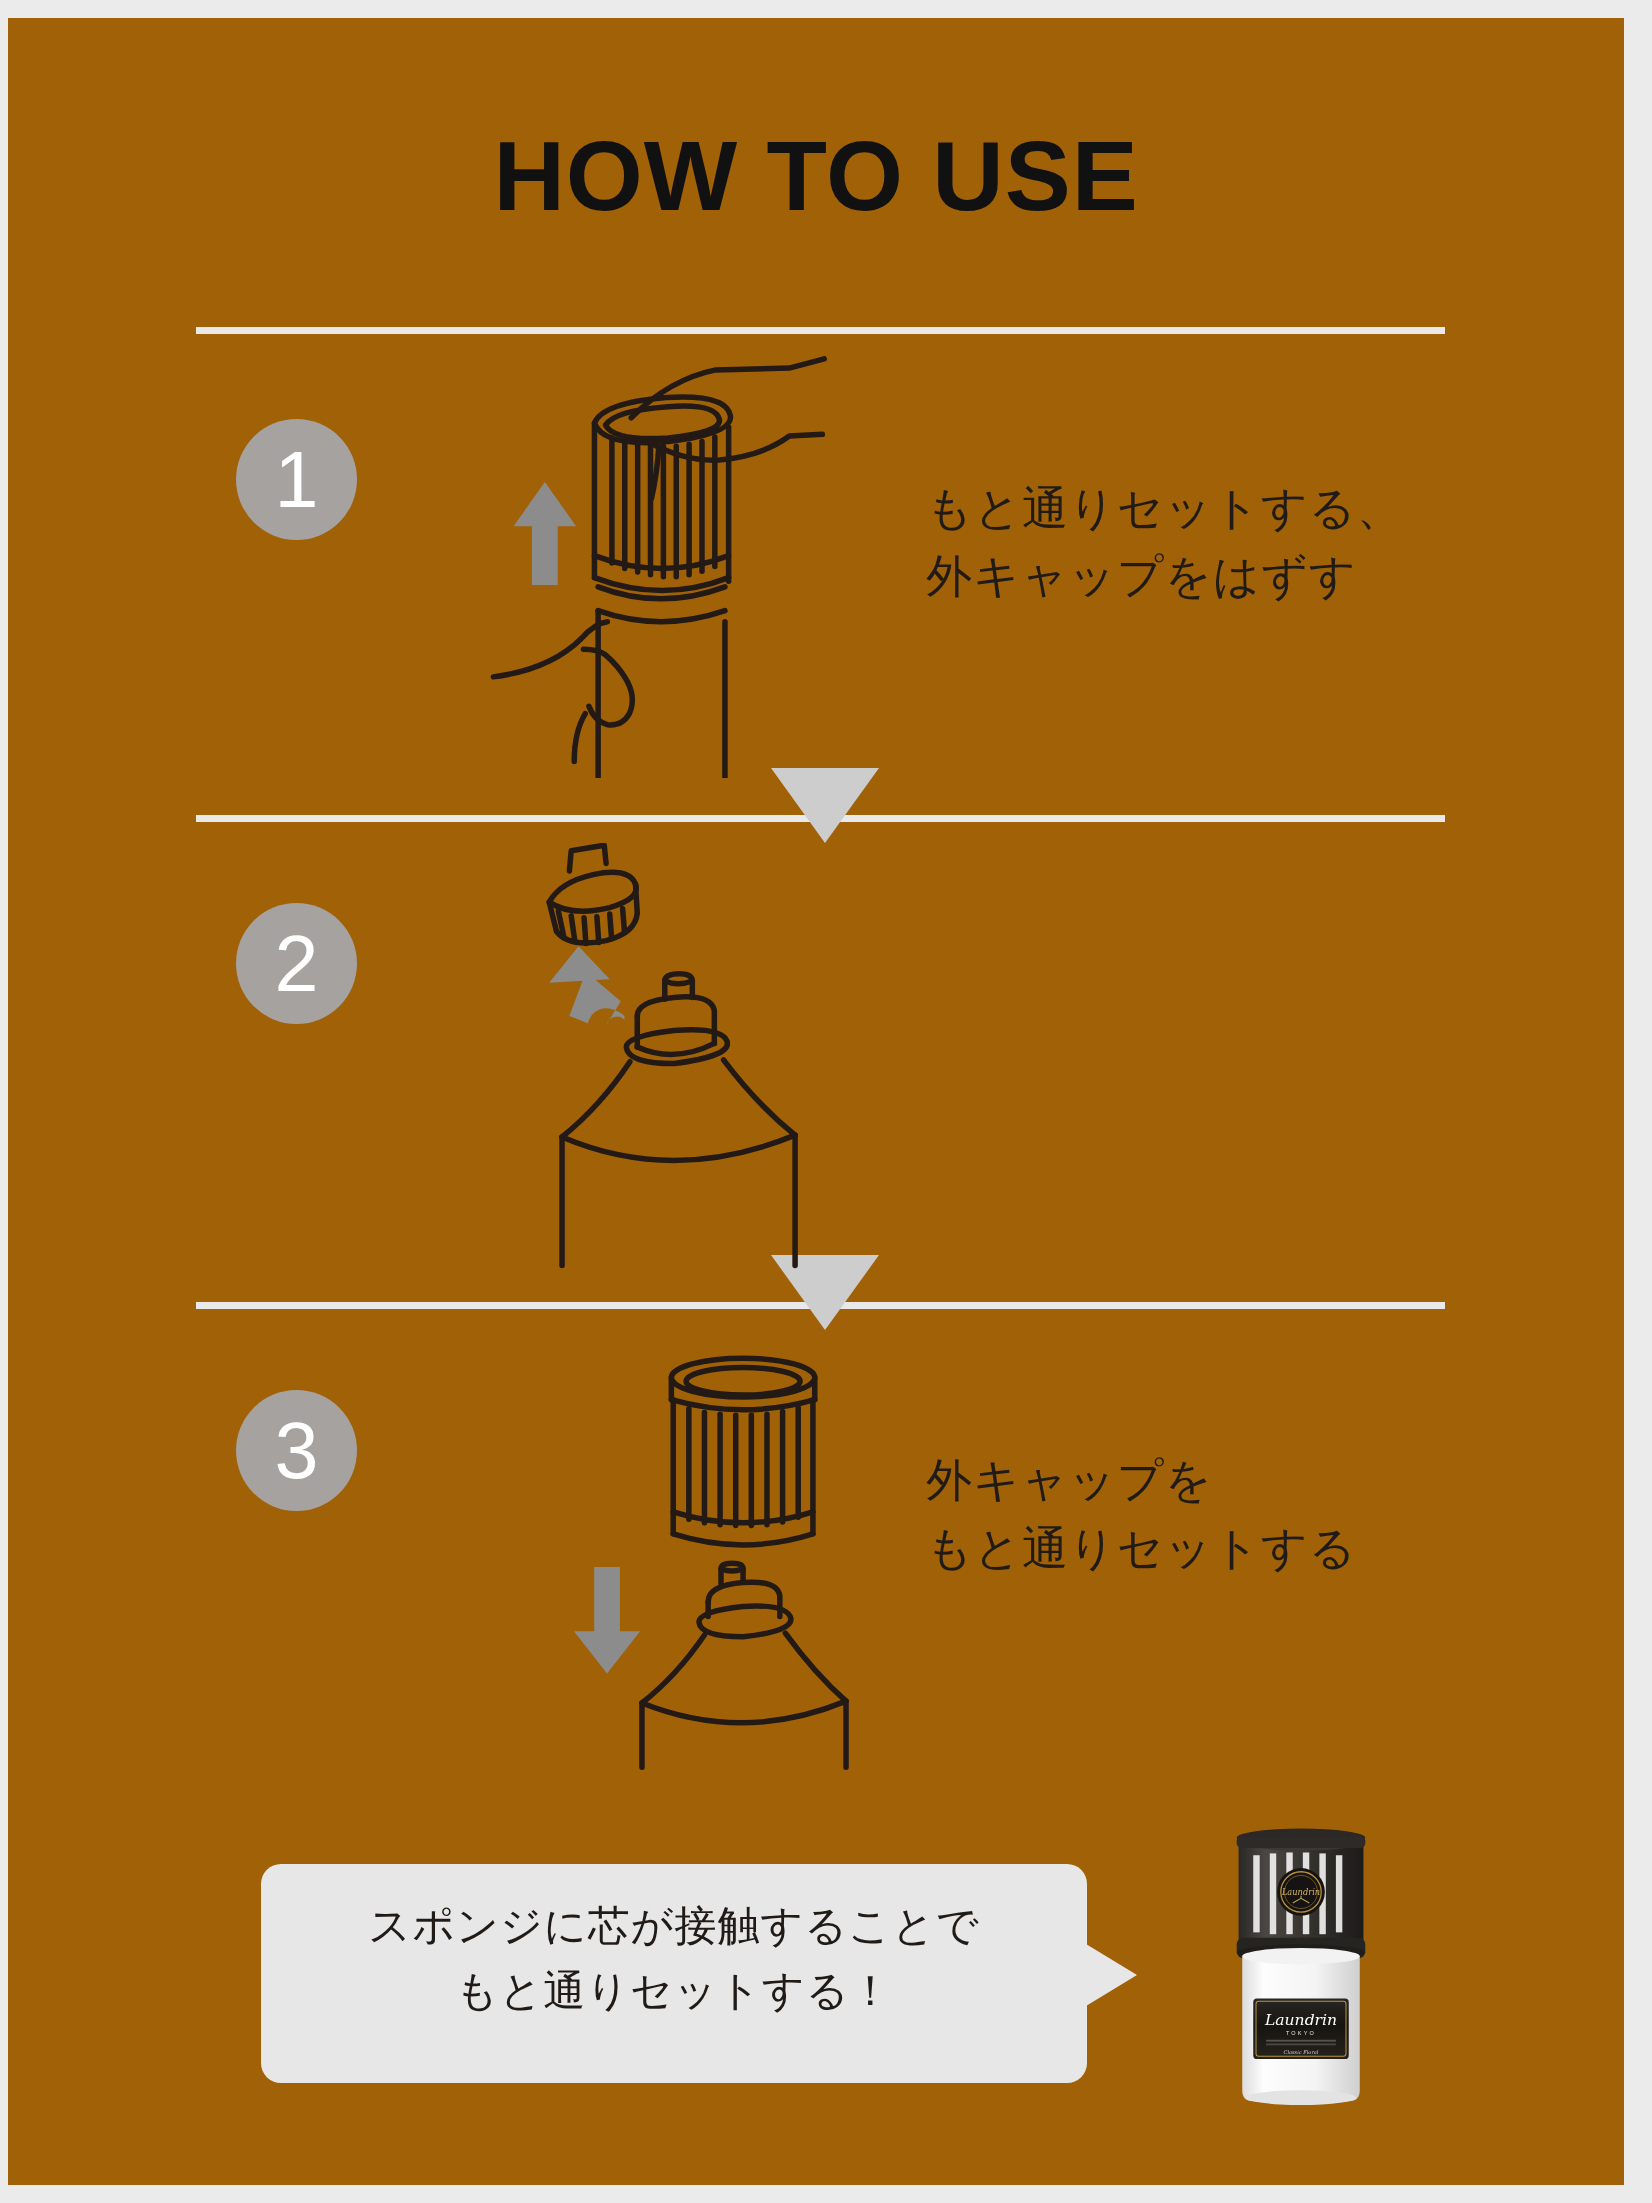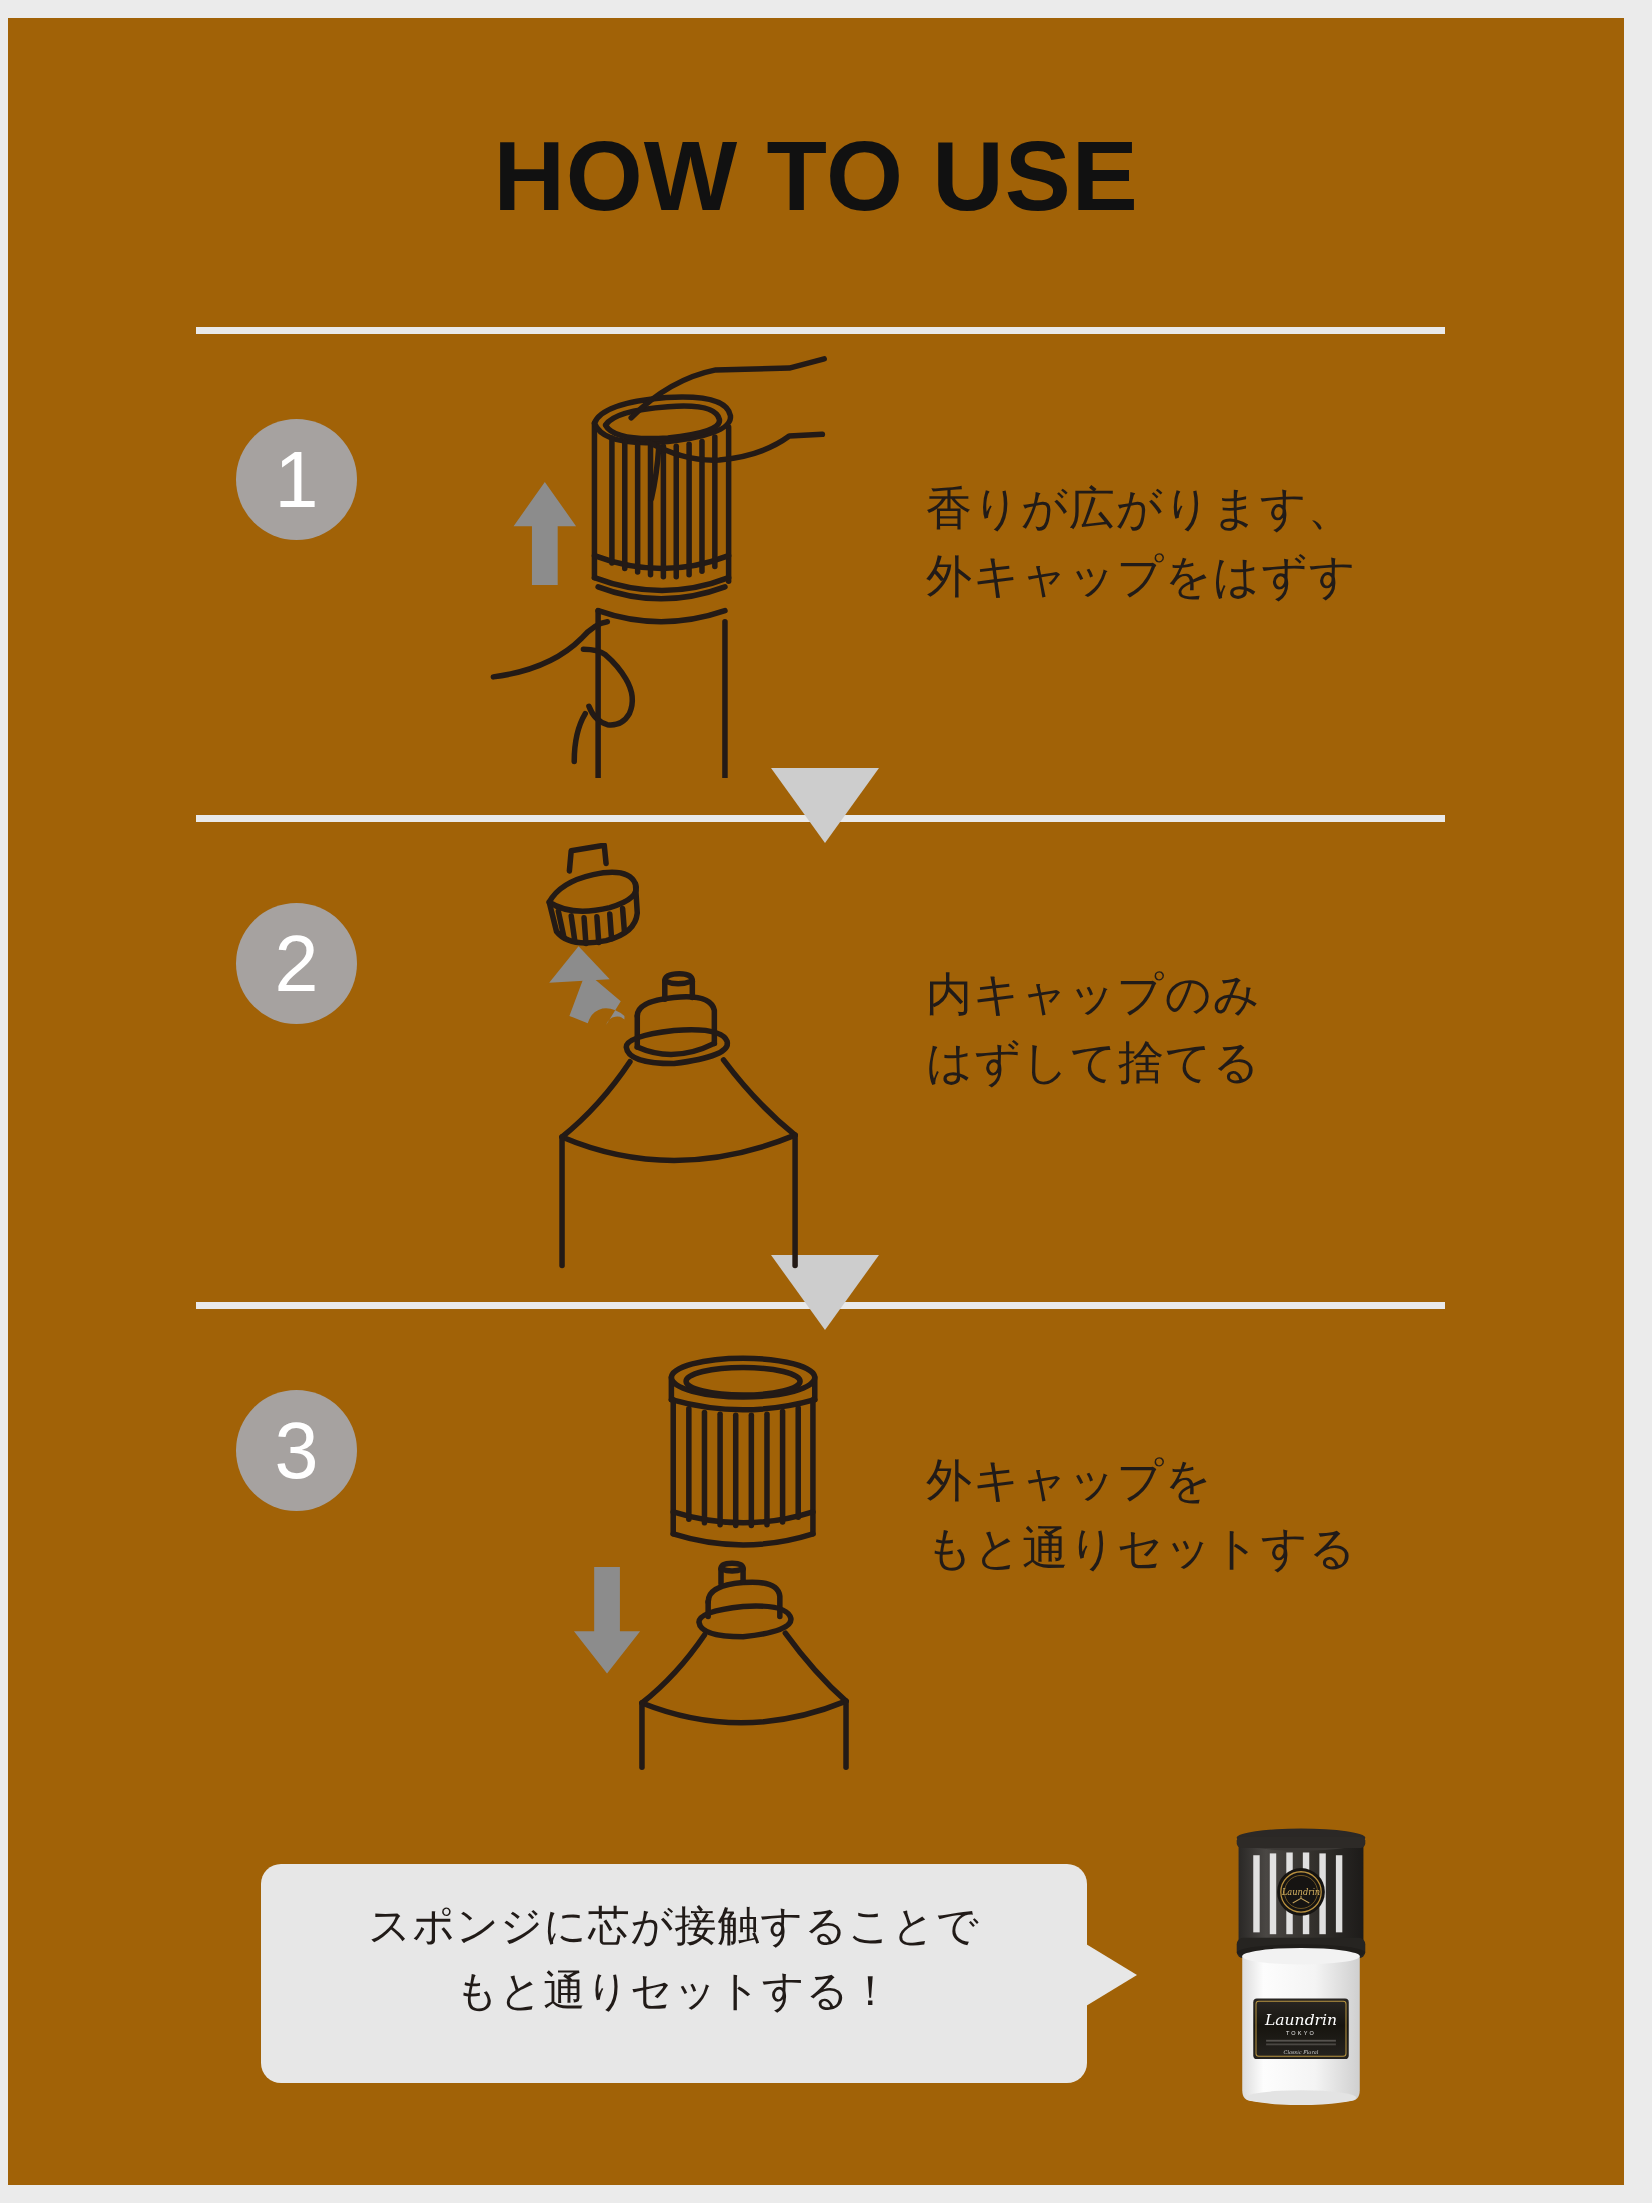--- a/index.html
+++ b/index.html
@@ -183,21 +183,21 @@
         <path d="M158 78 Q200 36 250 26 L330 24 L368 14"></path>
         <path d="M176 104 Q216 126 254 124 Q300 120 330 98 L366 96"></path>
         <path d="M188 110 Q186 140 180 166"></path>
       </g>
 
       <g>
         <polygon points="64,148 98,196 78,196 78,260 50,260 50,196 30,196" fill="#8c8c8c"></polygon>
       </g>
     </svg>
 
-    <div class="caption cap-1">香りが広がります、
+    <div class="caption cap-1">もと通りセットする、
 外キャップをはずす</div>
   </div>
 
   <div class="step step-2">
     <div class="badge badge-2">2</div>
 
     <svg class="art art-2" viewBox="0 0 400 470">
       <g fill="none" stroke="#231a16" stroke-width="6" stroke-linecap="round" stroke-linejoin="round">
 
         <path d="M34 64 Q46 42 82 34 Q120 26 128 44 Q134 60 100 70 Q58 80 34 64 Z"></path>
@@ -226,22 +226,20 @@
         <path d="M48 320 L48 460"></path>
         <path d="M302 318 L302 460"></path>
       </g>
 
       <g fill="#8c8c8c">
         <path d="M116 188 Q104 178 92 180 Q80 183 76 196 L56 188 L74 140 L112 172 L96 198 Q99 190 106 189 Q112 188 116 192 Z"></path>
         <polygon points="66,112 100,148 34,152"></polygon>
       </g>
     </svg>
 
-    <div class="caption cap-2">内キャップのみ
-はずして捨てる</div>
   </div>
 
   <div class="step step-3">
     <div class="badge badge-3">3</div>
 
     <svg class="art art-3" viewBox="0 0 360 470">
       <g fill="none" stroke="#231a16" stroke-width="6" stroke-linecap="round" stroke-linejoin="round">
 
         <ellipse cx="210" cy="42" rx="78" ry="21"></ellipse>
         <ellipse cx="210" cy="46" rx="62" ry="15"></ellipse>

